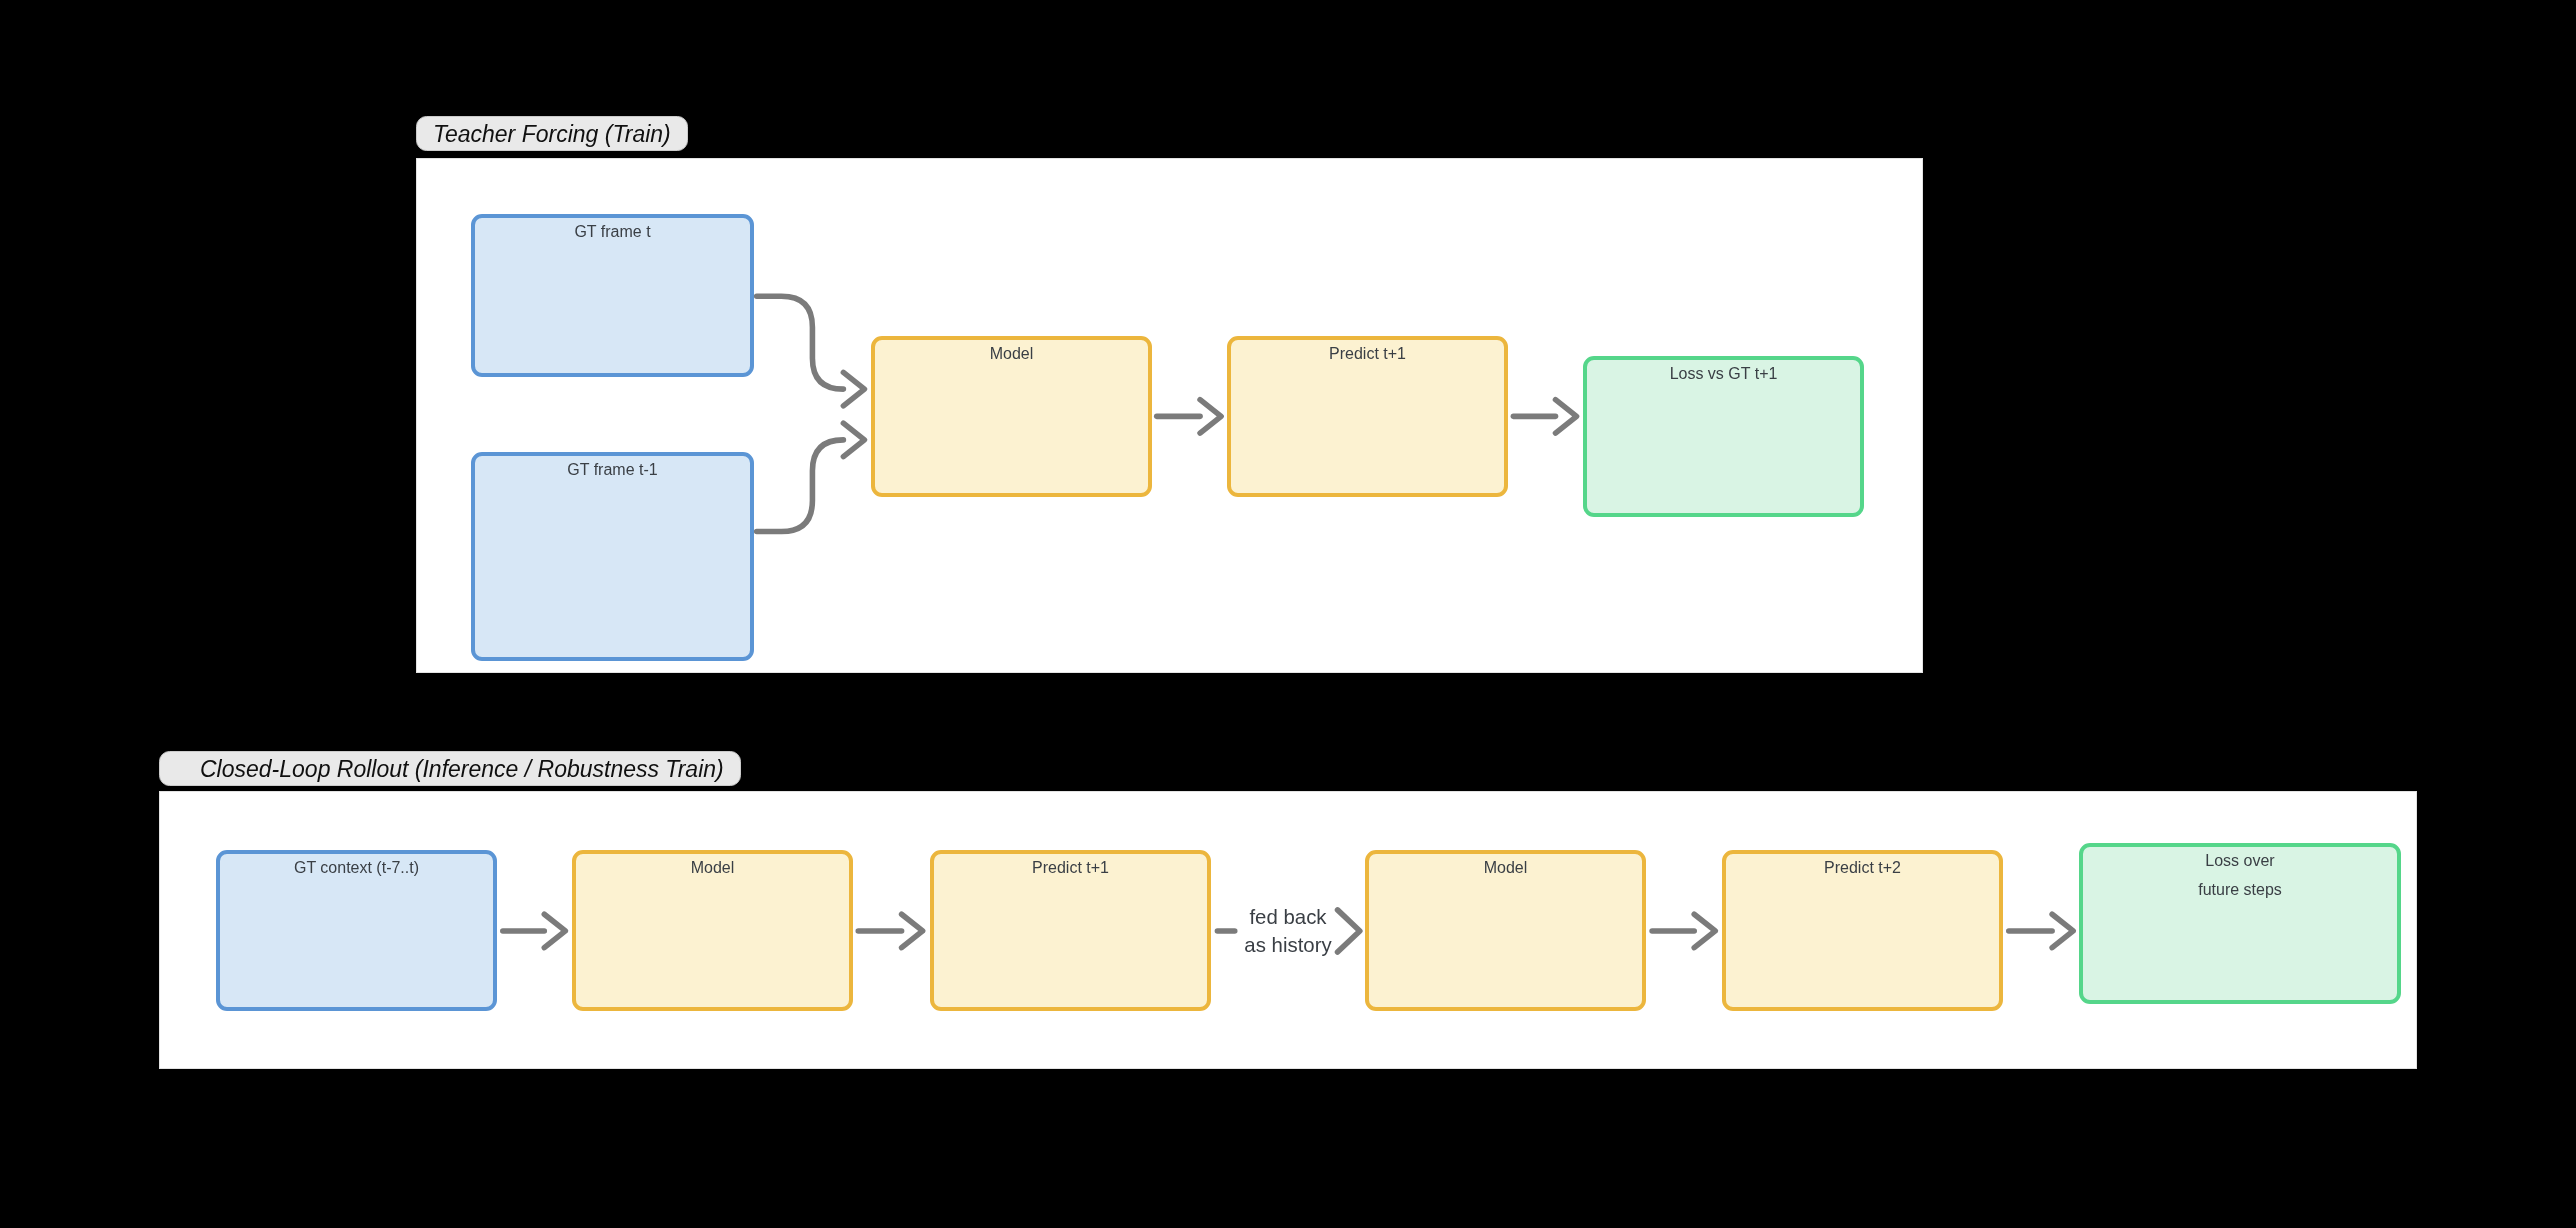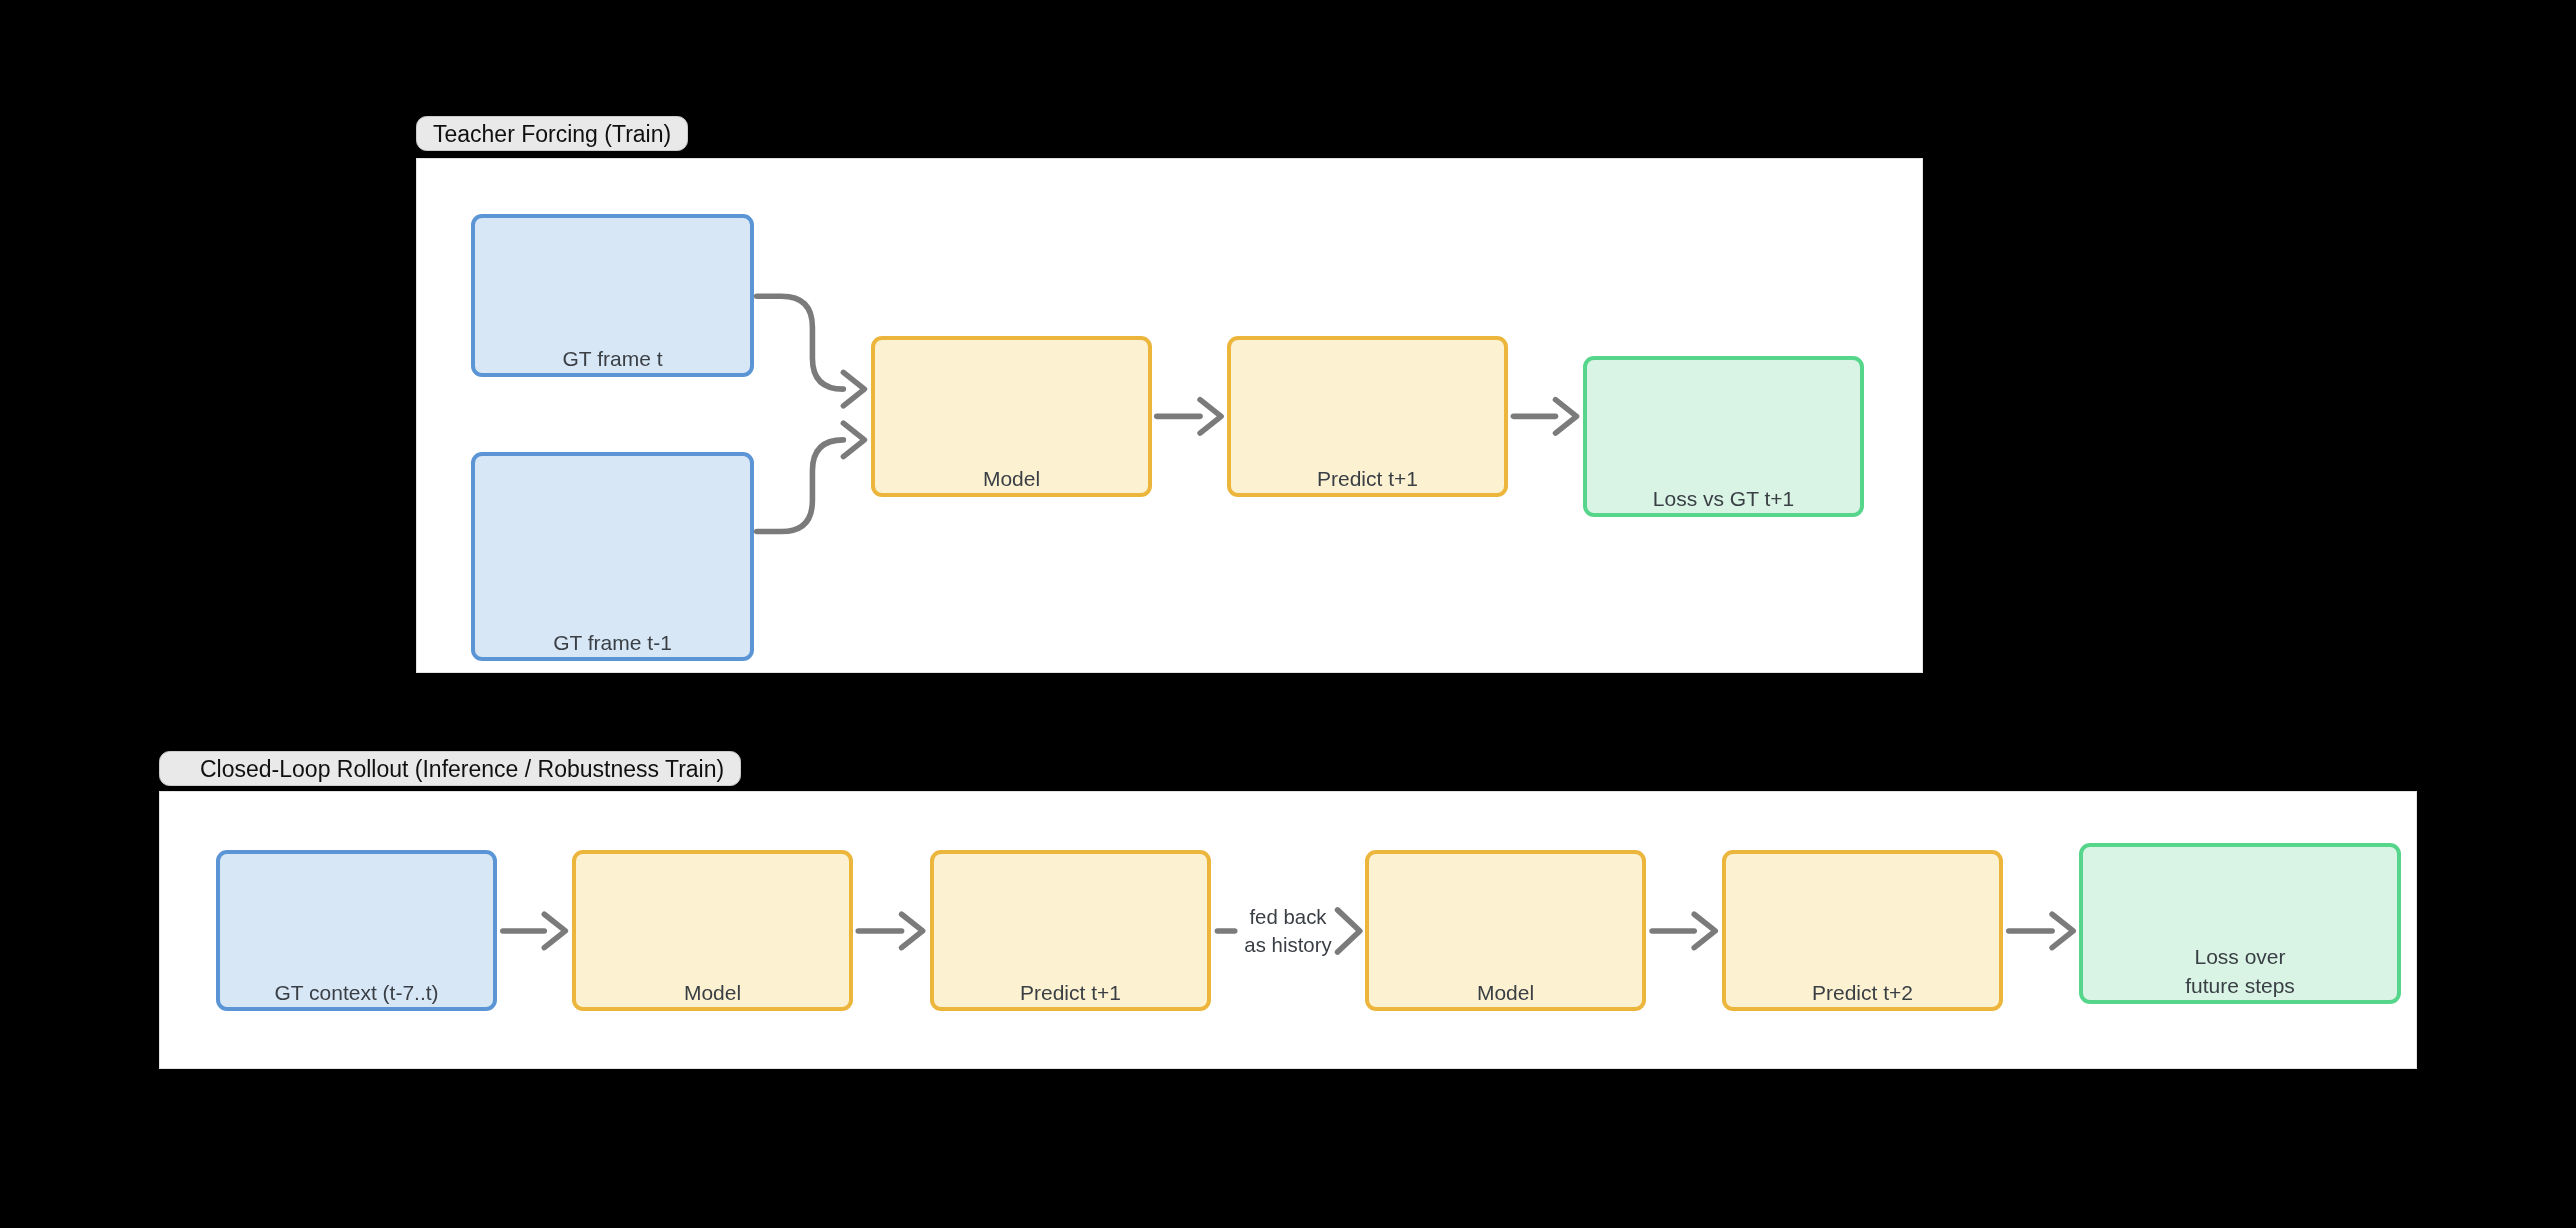--- a/index.html
+++ b/index.html
@@ -15,34 +15,35 @@
     display:inline-block;
     height:35px;line-height:35px;
     padding:0 16px;
     background:var(--badge-bg,#e9e9e9);
     border:1.2px solid var(--badge-border,#cbcbcb);
     border-radius:10.5px;
     font-size:23px;font-weight:500;
     color:var(--badge-text,#101010);
     white-space:nowrap;
     box-sizing:border-box;
+    font-style:italic;
   }
   .panel{
     position:absolute;
     background:var(--panel-bg,#fff);
     border:1.2px solid var(--panel-border,#e2e2e2);
     box-sizing:border-box;
   }
   .node{
     position:absolute;
-    display:flex;align-items:flex-end;justify-content:center;
+    display:flex;align-items:flex-start;justify-content:center;
     box-sizing:border-box;
     border-width:4.3px;border-style:solid;
     border-radius:11px;
-    font-size:21px;
+    font-size:16px;
     color:var(--node-text,#3a3f45);
     text-align:center;
     white-space:pre-line;
     line-height:28.5px;
   }
   .node.blue  {background:var(--blue-fill,#d7e7f6);  border-color:var(--blue-border,#5b95d5);}
   .node.yellow{background:var(--yellow-fill,#fcf2d1);border-color:var(--yellow-border,#ecb63d);}
   .node.green {background:var(--green-fill,#d9f4e4); border-color:var(--green-border,#55d68a);}
   .arrow-stroke{
     stroke:var(--arrow,#7b7b7b);

